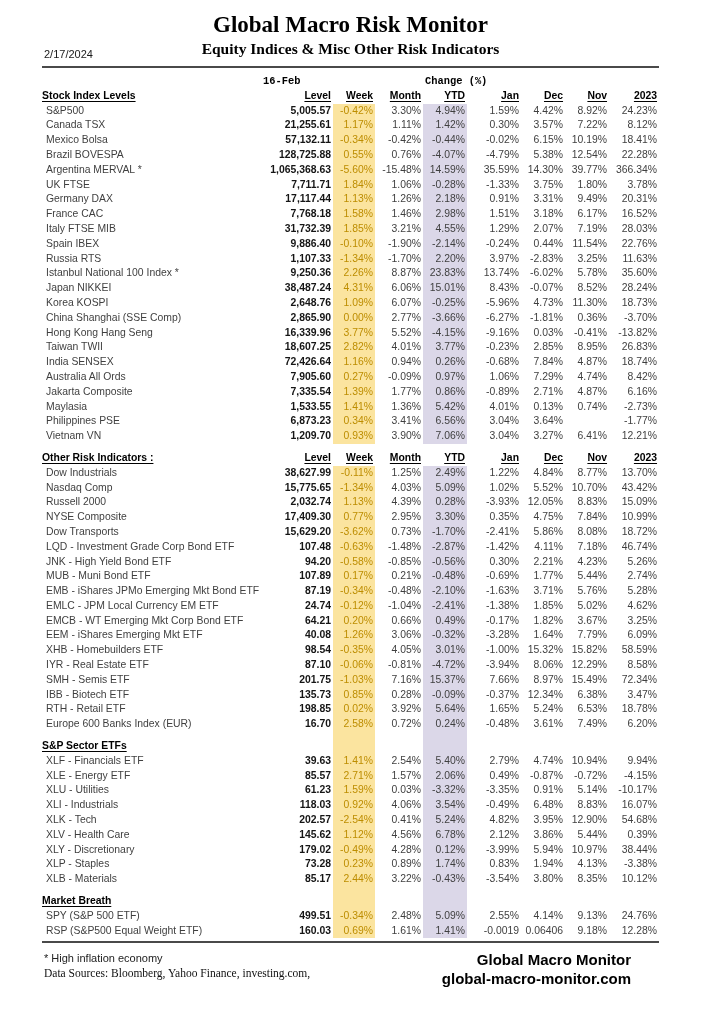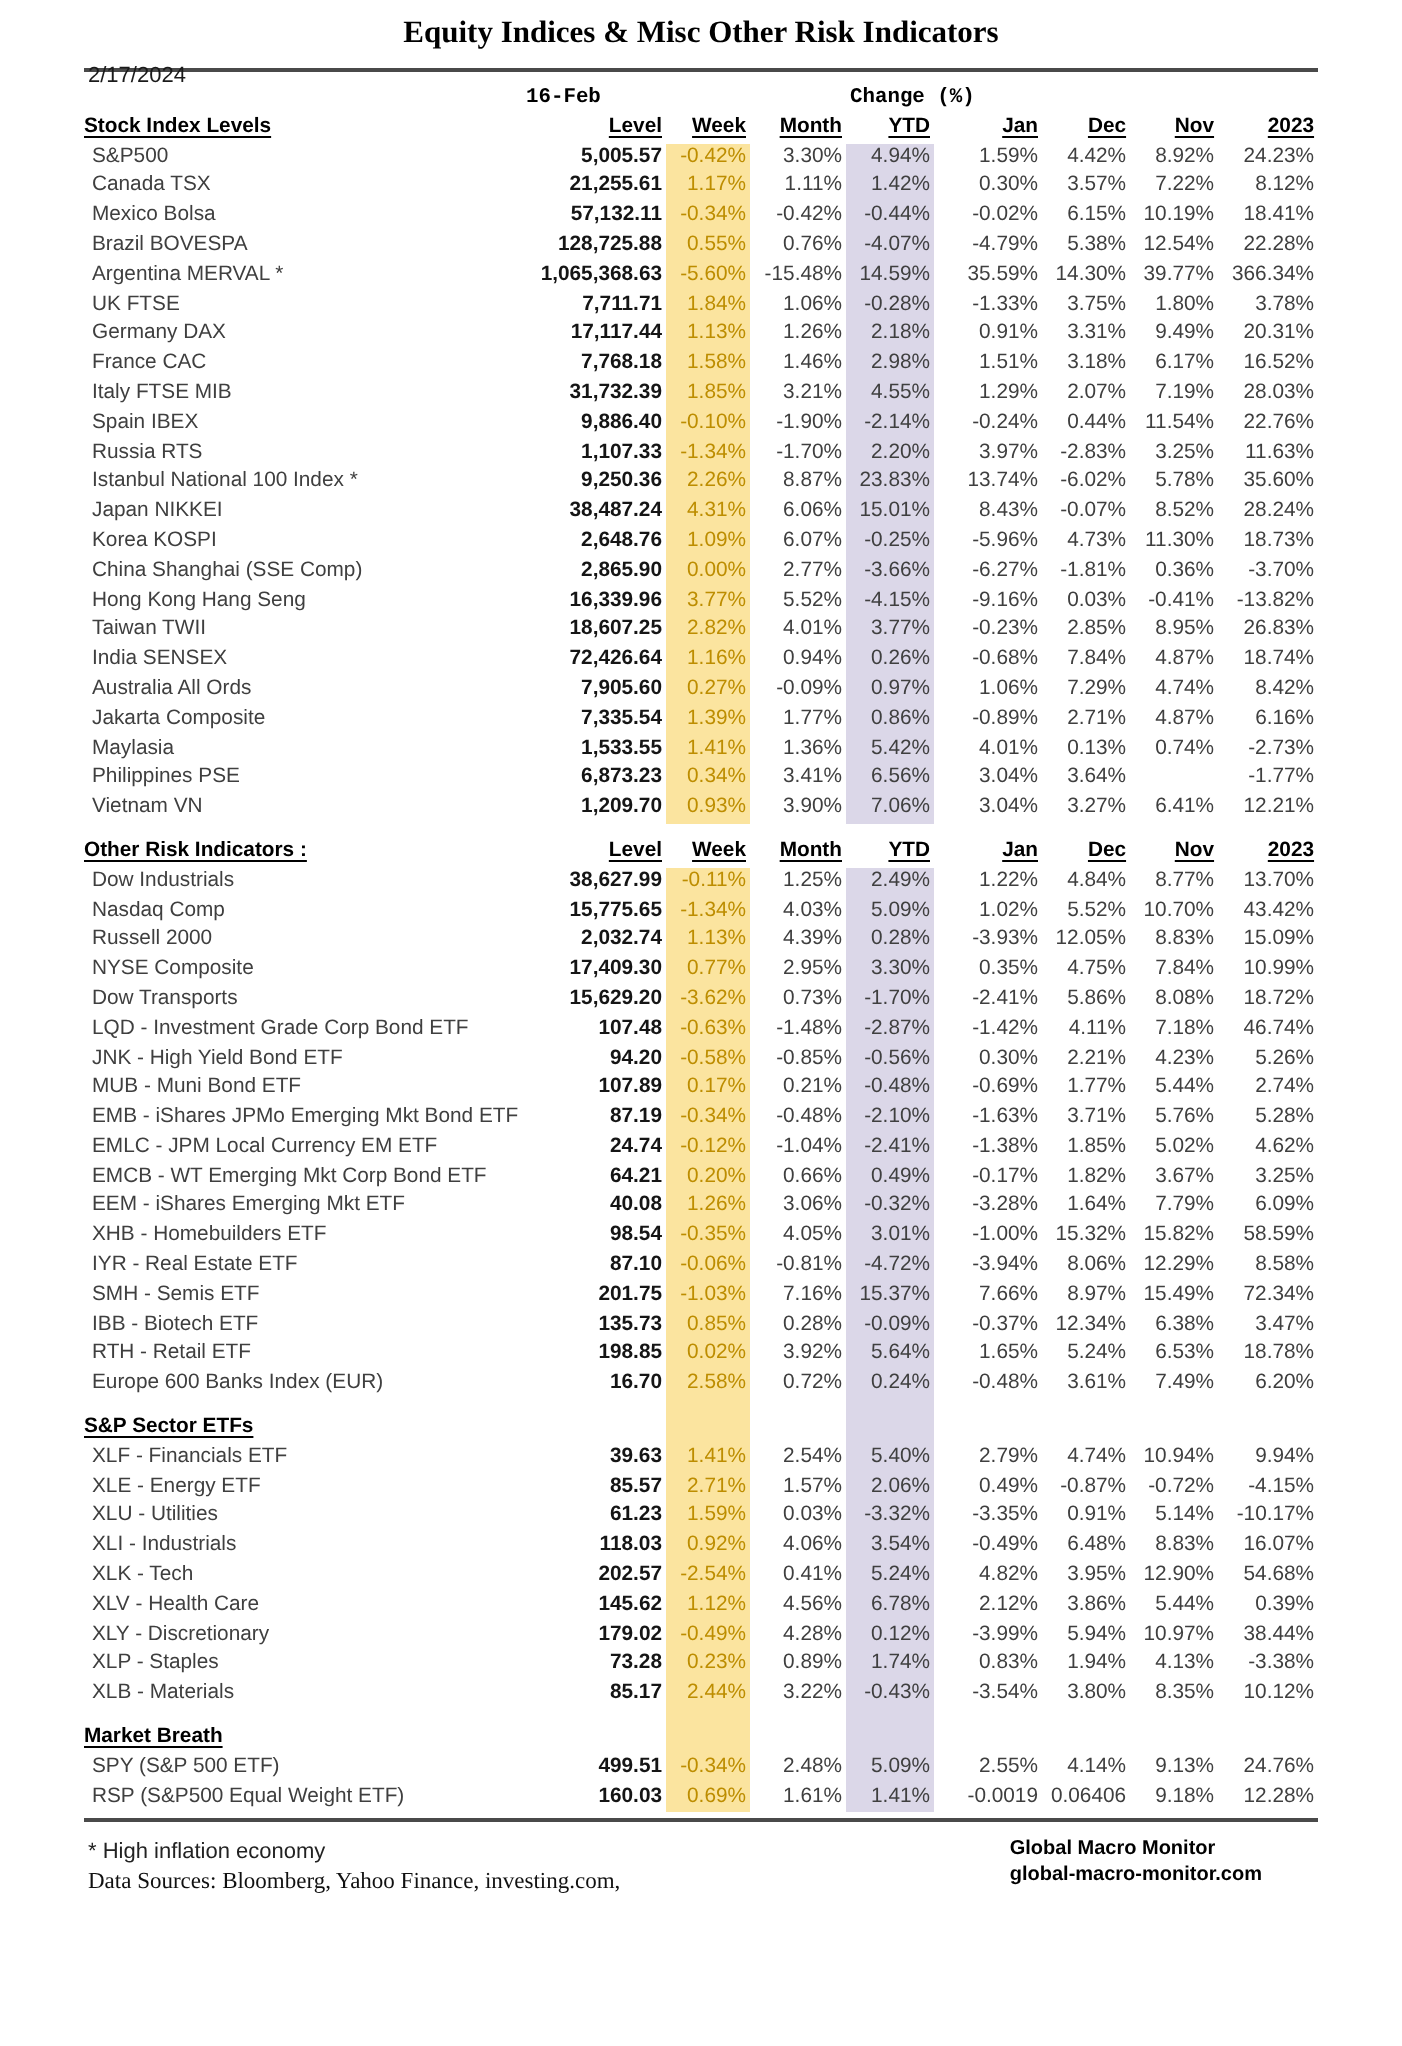--- a/index.html
+++ b/index.html
@@ -2,21 +2,21 @@
 <html><head>
 <meta charset="utf-8">
 <style>
   html,body{margin:0;padding:0;background:#fff;}
   body{
     width:701px;height:1023px;overflow:hidden;
     font-family:"Liberation Sans",sans-serif;color:#3f3f3f;
     position:relative;
   }
   .page{padding:6px 42px 0 42px;position:relative;}
-  .report-date{position:absolute;left:44px;top:32px;font-size:11px;color:#1a1a1a;}
+  .report-date{position:absolute;left:44px;top:48px;font-size:11px;color:#1a1a1a;}
   .title{font-family:"Liberation Serif",serif;font-weight:bold;color:#000;
          text-align:center;font-size:23px;margin:6px 0 2px 0;}
   .subtitle{font-family:"Liberation Serif",serif;font-weight:bold;color:#000;
          text-align:center;font-size:15.5px;margin:2px 0 8px 0;}
   .rule{border:none;border-top:2px solid #4a4a4a;margin:8px 0 6px 0;}
   .rule-bottom{border:none;border-top:2px solid #4a4a4a;margin:3px 0 5px 0;}
 
   table.risk{width:617px;border-collapse:collapse;table-layout:fixed;font-size:10.4px;}
   td{padding:0 2px;height:14.8px;line-height:14.8px;white-space:nowrap;overflow:hidden;vertical-align:middle;}
   tr.spacer td{height:7px;line-height:7px;font-size:1px;}
@@ -27,27 +27,28 @@
   .c-week{background:#fbe49f;color:#bd8d00;}
   .c-ytd{background:#dbd7e8;}
   .hdr{font-weight:bold;color:#000;text-decoration:underline;text-underline-offset:2px;}
   .hdr-plain{font-weight:bold;color:#000;}
   .sect{font-weight:bold;color:#000;text-decoration:underline;text-underline-offset:2px;padding-left:0;margin-left:28px;}
 
   .footer{display:flex;justify-content:space-between;align-items:flex-start;padding:2px 0 0 2px;}
   .foot-left{font-size:11px;color:#222;}
   .footnote{margin:2px 0 3px 0;}
   .sources{font-family:"Liberation Serif",serif;font-size:11.5px;color:#111;text-align:center;}
-  .brand{ text-align:left;font-weight:bold;color:#000;font-size:10px;line-height:1.25;margin-right:28px;margin-top:1px;}
+  .brand{ text-align:right;font-weight:bold;color:#000;font-size:15px;line-height:1.25;margin-right:28px;margin-top:1px;}
 </style>
 </head>
 <body>
 
 <div class="page">
   <div class="report-date">2/17/2024</div>
+  <div class="title">Global Macro Risk Monitor</div>
   <div class="subtitle">Equity Indices &amp; Misc Other Risk Indicators</div>
   <hr class="rule">
 
   <table class="risk">
     <colgroup>
       <col style="width:219px">
         <col style="width:72px">
         <col style="width:42px">
       <col style="width:48px">
         <col style="width:44px">

